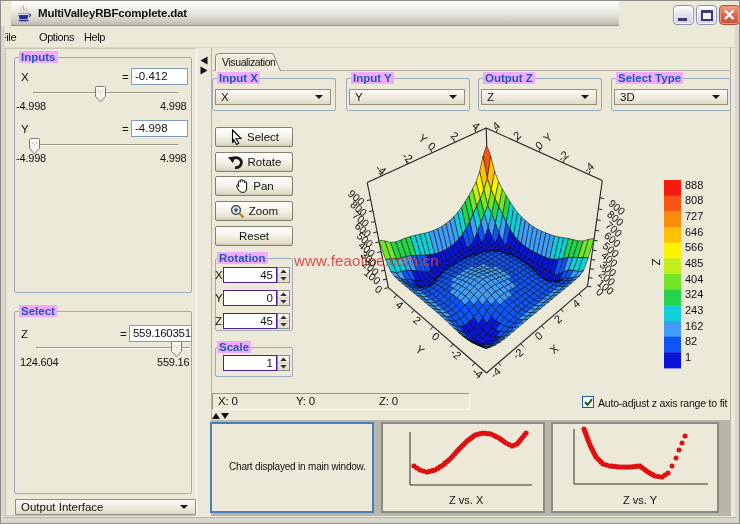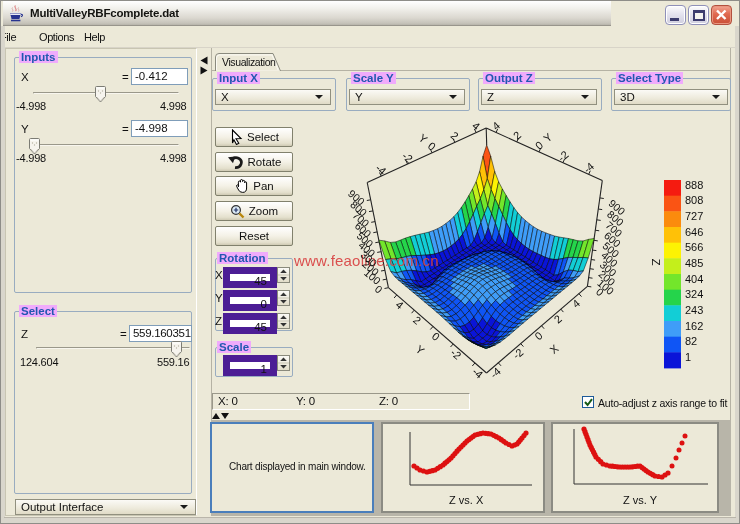--- a/index.html
+++ b/index.html
@@ -1,19 +1,19 @@
 <!DOCTYPE html>
 <html><head><meta charset="utf-8"><style>
 *{margin:0;padding:0;box-sizing:border-box}
 html,body{width:740px;height:524px;overflow:hidden}
 body{font-family:"Liberation Sans",sans-serif;background:#ece9d8;position:relative}
 .abs{position:absolute}
 .win-frame{position:absolute;inset:0;border:1px solid #8e8d88;pointer-events:none}
 
-.titlebar{position:absolute;left:3px;top:1px;width:608px;height:25px;
+.titlebar{position:absolute;left:11px;top:1px;width:608px;height:25px;
  background:linear-gradient(#ffffff,#f2f1ec 30%,#dbd8d0 70%,#c6c3ba 92%,#b7b4ab);
  border-bottom:1px solid #98958c}
 .title-text{position:absolute;left:27px;top:6px;font-size:11.5px;font-weight:bold;color:#131310;letter-spacing:-0.2px}
 .tbtn{position:absolute;top:4px;width:21px;height:20px;border-radius:4px;border:1px solid #8f90b9;
  background:linear-gradient(#fdfdfd,#e4e3ef 45%,#cfcede);box-shadow:inset 0 0 0 1px #fff}
 .tbtn.close{background:linear-gradient(#f2a693,#e06a50 45%,#c94f36);border-color:#b2503e;box-shadow:inset 0 0 0 1px #e9967f}
 
 .menubar{position:absolute;left:5px;top:26px;width:730px;height:22px;background:#ece9d8;border-bottom:1px solid #d8d4c8}
 .menu{position:absolute;top:5px;font-size:11px;color:#111;letter-spacing:-0.4px}
 
@@ -27,21 +27,21 @@
 .strack{position:absolute;height:2px;border:1px solid #9a988a;border-bottom-color:#f8f6ee;border-right-color:#f8f6ee;background:#d8d4c4;border-radius:1px}
 
 .xpbtn{position:absolute;left:215px;width:78px;height:20px;border:1px solid #81816d;border-radius:2px;
  background:linear-gradient(#ffffff,#f4f1e6 50%,#e4e0cd 85%,#cfcab4);
  display:flex;align-items:center;justify-content:center;font-size:11.5px;color:#111;gap:4px}
 
 .combo{position:absolute;border:1px solid #91907f;background:linear-gradient(#fbfaf6,#eeebdd 55%,#e0dbc6);font-size:11.5px;color:#111}
 .combo .ctext{position:absolute;left:5px;top:1px}
 .combo .carrow{position:absolute;right:7px;top:50%;margin-top:-2px;width:0;height:0;border-left:4px solid transparent;border-right:4px solid transparent;border-top:4.5px solid #1a1a1a}
 
-.spin-f{position:absolute;background:#fff;border:7px solid #4c1d95;font-size:11.5px;color:#111;text-align:right;padding:1px 3px 6px 0}
+.spin-f{position:absolute;background:#fff;border:1px solid #4c1d95;font-size:11.5px;color:#111;text-align:right;padding:1px 3px 6px 0}
 .spin-b{position:absolute;width:13px;border:1px solid #8a8a7c;background:linear-gradient(#fbfaf6,#e2ddc9)}
 
 .tabtext{position:absolute;left:222px;top:56px;font-size:11.5px;color:#111}
 .thumb{position:absolute;top:422px;height:91px;background:#ece9d8;border:2px solid #8b8b83} 
 </style></head><body>
 <div class="titlebar">
  <svg class="abs" style="left:4px;top:3px" width="17" height="18" viewBox="0 0 17 18">
   <path d="M8.5 1.5c-2.5 2 2.5 3 0 5.5" stroke="#d88" stroke-width="1.2" fill="none"></path>
   <path d="M5.5 3.5c-1.5 1.5 1.5 2 0 4" stroke="#daa" stroke-width="1" fill="none"></path>
   <path d="M11.5 3.5c-1.5 1.5 1.5 2 0 4" stroke="#daa" stroke-width="1" fill="none"></path>
@@ -136,21 +136,21 @@
 </svg>
 <div class="tabtext" style="font-size:10.5px;letter-spacing:-0.4px">Visualization</div>
 
 <div class="grp" style="left:212px;top:78px;width:124px;height:33px"></div>
 <div class="grp-title" style="left:217px;top:72px">Input X</div>
 <div class="combo" style="left:215px;top:89px;width:116px;height:16px">
     <div class="ctext">X</div>
     <div class="carrow"></div>
   </div>
 <div class="grp" style="left:346px;top:78px;width:124px;height:33px"></div>
-<div class="grp-title" style="left:351px;top:72px">Scale Y</div>
+<div class="grp-title" style="left:351px;top:72px">Input Y</div>
 <div class="combo" style="left:349px;top:89px;width:116px;height:16px">
     <div class="ctext">Y</div>
     <div class="carrow"></div>
   </div>
 <div class="grp" style="left:478px;top:78px;width:124px;height:33px"></div>
 <div class="grp-title" style="left:483px;top:72px">Output Z</div>
 <div class="combo" style="left:481px;top:89px;width:116px;height:16px">
     <div class="ctext">Z</div>
     <div class="carrow"></div>
   </div>

